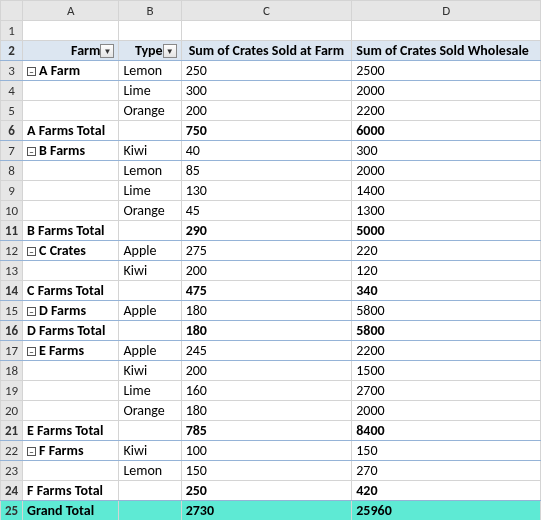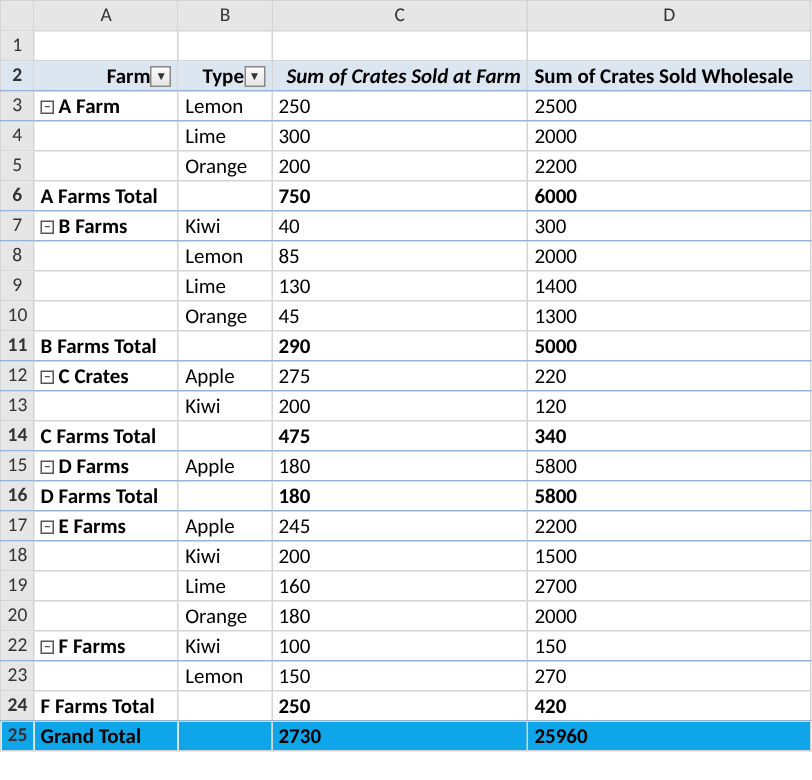--- a/index.html
+++ b/index.html
@@ -48,21 +48,21 @@
     width: 22px;
   }
   .col-a { width: 96px; }
   .col-b { width: 62px; }
   .col-c { width: 170px; }
   .col-d { width: 188px; }
   .num { text-align: left; }
   .hdr-row td { background: #dce6f1; font-weight: bold; border-bottom: 1px solid #95b3d7; }
   .group-row td { border-bottom: 1px solid #95b3d7; }
   .total-row td { font-weight: bold; border-bottom: 1px solid #95b3d7; }
-  .grand-row td { background: #0ea5e9; font-weight: bold; border-top: 1px solid #95b3d7; }
+  .grand-row td { background: #5eead4; font-weight: bold; border-top: 1px solid #95b3d7; }
   .expand {
     display: inline-block;
     width: 9px;
     height: 9px;
     border: 1px solid #555;
     line-height: 7px;
     font-size: 9px;
     text-align: center;
     margin-right: 3px;
     vertical-align: middle;
@@ -120,21 +120,21 @@
               <span class="lbl">Farm</span>
               <span class="dropdown">▼</span>
             </div>
           </td>
           <td>
             <div class="flex-cell">
               <span class="lbl">Type</span>
               <span class="dropdown">▼</span>
             </div>
           </td>
-          <td class="num" style="text-align: right; font-style: italic;">Sum of Crates Sold at Farm</td>
+          <td class="num" style="text-align: center;">Sum of Crates Sold at Farm</td>
           <td class="num" style="text-align: left; margin-left: 44px;">Sum of Crates Sold Wholesale</td>
         </tr>
         <tr class="group-row">
           <td class="rowhdr">3</td>
           <td><span class="expand">−</span><b>A Farm</b></td>
           <td>Lemon</td>
           <td class="num">250</td>
           <td class="num">2500</td>
         </tr>
         <tr>
@@ -249,20 +249,27 @@
           <td class="num">160</td>
           <td class="num">2700</td>
         </tr>
         <tr>
           <td class="rowhdr">20</td>
           <td></td>
           <td>Orange</td>
           <td class="num">180</td>
           <td class="num">2000</td>
         </tr>
+        <tr class="total-row">
+          <td class="rowhdr">21</td>
+          <td>E Farms Total</td>
+          <td></td>
+          <td class="num">785</td>
+          <td class="num">8400</td>
+        </tr>
         <tr class="group-row">
           <td class="rowhdr">22</td>
           <td><span class="expand">−</span><b>F Farms</b></td>
           <td>Kiwi</td>
           <td class="num">100</td>
           <td class="num">150</td>
         </tr>
         <tr>
           <td class="rowhdr">23</td>
           <td></td>

